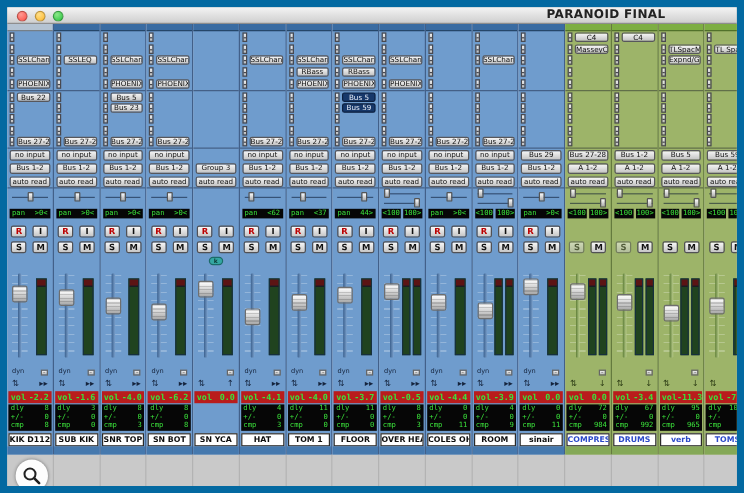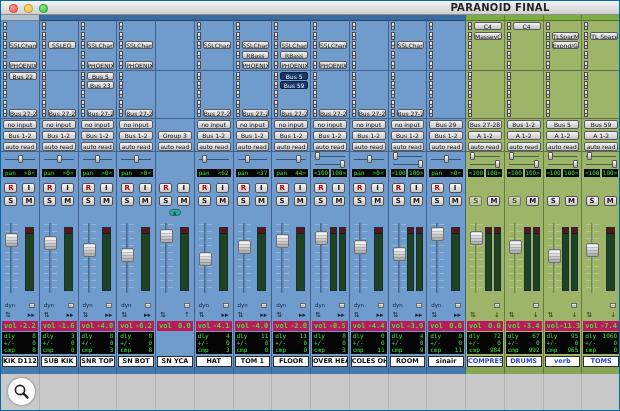--- a/index.html
+++ b/index.html
@@ -1,20 +1,20 @@
 <!DOCTYPE html>
 <html><head>
 <meta charset="utf-8">
 <style>
   * { box-sizing: border-box; margin: 0; padding: 0; }
   html,body { background:#e8e8e8; }
   body { font-family:"DejaVu Sans", sans-serif; }
   #window {
     position:relative; width:620px; height:411px; overflow:hidden;
-    background:#c9c9c9; border:1px solid #0369a1;
+    background:#c9c9c9; border:6px solid #0369a1;
   }
   
   #titlebar {
     position:absolute; top:0; left:0; right:0; height:14px;
     background:linear-gradient(#f4f4f4,#cfcfcf);
     border-bottom:1px solid #8e8e8e;
   }
   .tlight { position:absolute; top:2.5px; width:9px; height:9px; border-radius:50%; border:1px solid rgba(0,0,0,.25); }
   .tl-close { left:8px;  background:radial-gradient(circle at 35% 30%, #ff9b93, #fd5045); }
   .tl-min   { left:23px; background:radial-gradient(circle at 35% 30%, #ffe08a, #feb72c); }
@@ -116,21 +116,21 @@
   .meter.m2 { width:7px; right:3px; }
   
   .dyn { height:20px; font:5.5px/10px "DejaVu Sans", sans-serif; color:#15243d; }
   .strip.green .dyn { color:#2c3c14; }
   .dynrow { height:10px; display:flex; justify-content:space-between; padding:0 4px; align-items:center; }
   .mini-box { width:6px; height:5px; background:linear-gradient(#eee,#bbb); border:1px solid #666; font:4px/4px "DejaVu Sans",sans-serif; text-align:center; color:#333; }
   .glyph { font-size:7px; line-height:8px; }
   
   .vol { height:12px; padding:1px 1px; }
   .vol .lcdbox {
-    height:10px; background:#be185d; display:flex; justify-content:space-between;
+    height:10px; background:#b91c1c; display:flex; justify-content:space-between;
     padding:0 2px; font:bold 7px/10px "DejaVu Sans Mono", monospace; color:#3be23b;
   }
   
   .dly { height:24px; padding:0 1px 1px; }
   .dly .lcdbox { height:22px; background:#060606; padding:0 2px; }
   .dly .lline { display:flex; justify-content:space-between; font:6px/7px "DejaVu Sans Mono", monospace; color:#3be23b; }
   
   .nm {
     height:11px; margin:0 1px; background:#fff; border:1px solid #2a2a2a;
     font:bold 6.5px/9px "DejaVu Sans", sans-serif; color:#0c0c0c; text-align:center;
@@ -940,21 +940,21 @@
             <div class="mini-box">–</div>
           </div>
           <div class="dynrow">
             <div class="glyph">⇅</div>
             <div class="glyph">▸▸</div>
           </div>
         </div>
         <div class="vol">
           <div class="lcdbox">
             <div>vol</div>
-            <div>-2.0</div>
+            <div>-3.7</div>
           </div>
         </div>
         <div class="dly">
           <div class="lcdbox">
             <div class="lline">
               <div>dly</div>
               <div>11</div>
             </div>
             <div class="lline">
               <div>+/-</div>

